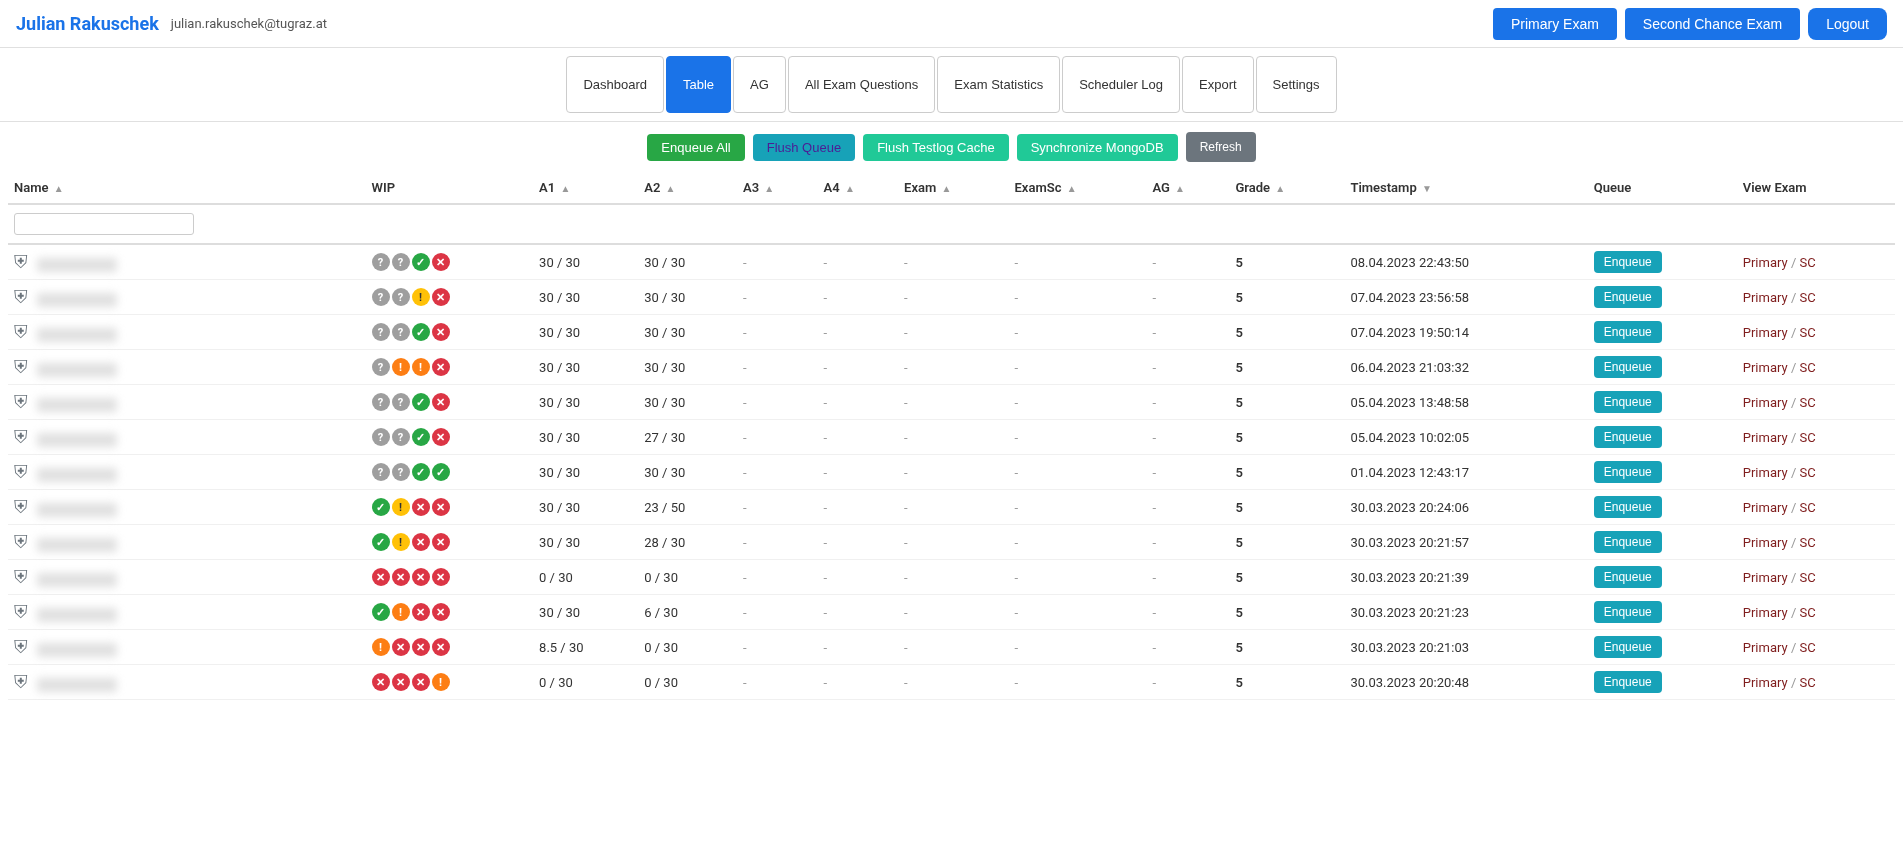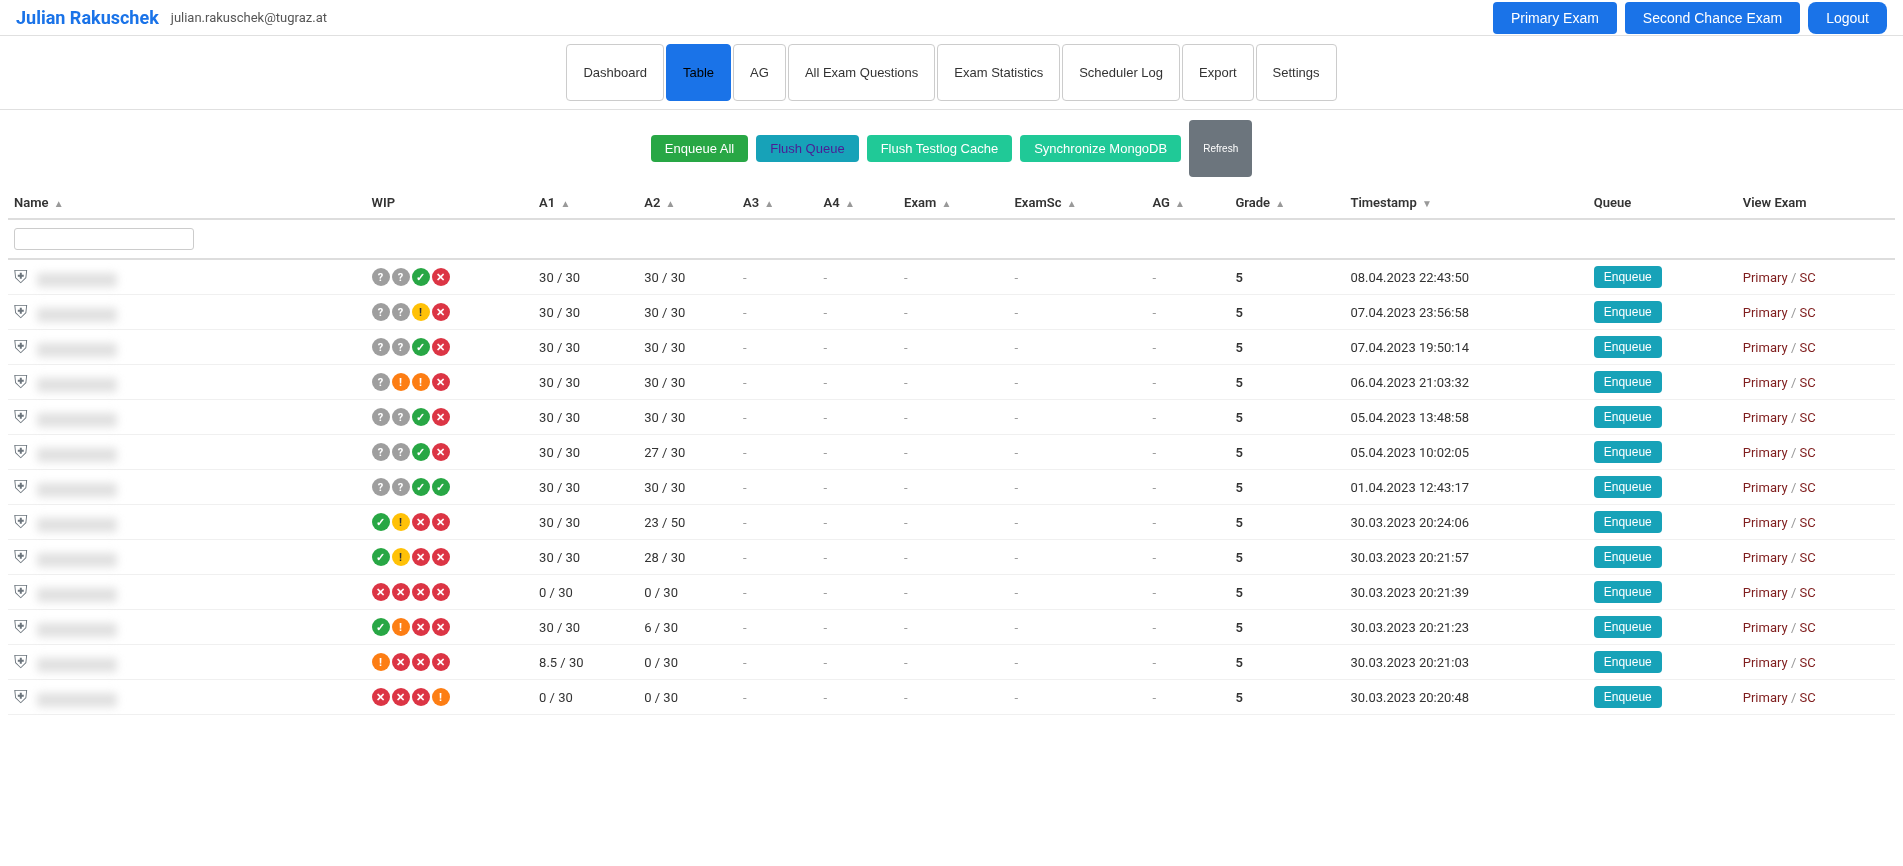--- a/index.html
+++ b/index.html
@@ -1,37 +1,37 @@
 <!DOCTYPE html>
 <html><head>
   <meta charset="utf-8">
   <style>
     * { box-sizing: border-box; margin: 0; padding: 0; }
     body { font-family: -apple-system, BlinkMacSystemFont, 'Segoe UI', Roboto, sans-serif; font-size: 13px; background: #fff; color: #333; }
 
     
-    .header { display: flex; align-items: center; padding: 0 16px; height: 36px; background: #fff; border-bottom: 1px solid #e0e0e0; }
+    .header { display: flex; align-items: center; padding: 0 16px; height: 48px; background: #fff; border-bottom: 1px solid #e0e0e0; }
     .header-name { font-size: 18px; font-weight: 700; color: #1a73e8; margin-right: 12px; }
     .header-email { font-size: 13px; color: #555; flex: 1; }
     .header-buttons { display: flex; gap: 8px; }
     .btn-primary-exam { background: #1a73e8; color: #fff; border: none; border-radius: 4px; padding: 8px 18px; font-size: 14px; font-weight: 500; cursor: pointer; }
     .btn-second-chance { background: #1a73e8; color: #fff; border: none; border-radius: 4px; padding: 8px 18px; font-size: 14px; font-weight: 500; cursor: pointer; }
     .btn-logout { background: #1a73e8; color: #ffffff; border: none; border-radius: 8px; padding: 8px 18px; font-size: 14px; font-weight: 500; cursor: pointer; }
 
     
     .nav-tabs { display: flex; justify-content: center; align-items: center; padding: 8px 0; border-bottom: 1px solid #e0e0e0; gap: 2px; }
     .nav-tab { padding: 20px 16px; border: 1px solid #ccc; border-radius: 4px; background: #fff; cursor: pointer; font-size: 13px; color: #333; }
-    .nav-tab.active { background: #1a73e8; color: #000000; border-color: #1a73e8; }
+    .nav-tab.active { background: #1a73e8; color: #ffffff; border-color: #1a73e8; }
 
     
     .toolbar { display: flex; justify-content: center; align-items: center; gap: 8px; padding: 10px 0; }
     .btn-green { background: #28a745; color: #fff; border: none; border-radius: 4px; padding: 6px 14px; font-size: 13px; cursor: pointer; }
     .btn-blue { background: #17a2b8; color: #4c1d95; border: none; border-radius: 4px; padding: 6px 14px; font-size: 13px; cursor: pointer; text-align: center; }
     .btn-teal { background: #20c997; color: #fff; border: none; border-radius: 4px; padding: 6px 14px; font-size: 13px; cursor: pointer; }
-    .btn-refresh { background: #6c757d; color: #fff; border: none; border-radius: 4px; padding: 23px 14px; font-size: 10px; cursor: pointer; }
+    .btn-refresh { background: #6c757d; color: #fff; border: none; border-radius: 4px; padding: 8px 14px; font-size: 12px; cursor: pointer; }
 
     
     .table-container { padding: 0 8px; overflow-x: auto; }
     table { width: 100%; border-collapse: collapse; font-size: 13px; }
     thead tr { border-bottom: 2px solid #ddd; margin-left: 40px; }
     thead th { padding: 8px 6px; text-align: left; font-weight: 600; white-space: nowrap; color: #333; }
     thead th .sort-arrow { color: #999; font-size: 10px; margin-left: 2px; }
     tbody tr { border-bottom: 1px solid #f0f0f0; }
     tbody td { padding: 6px 6px; vertical-align: middle; white-space: nowrap; }
 

